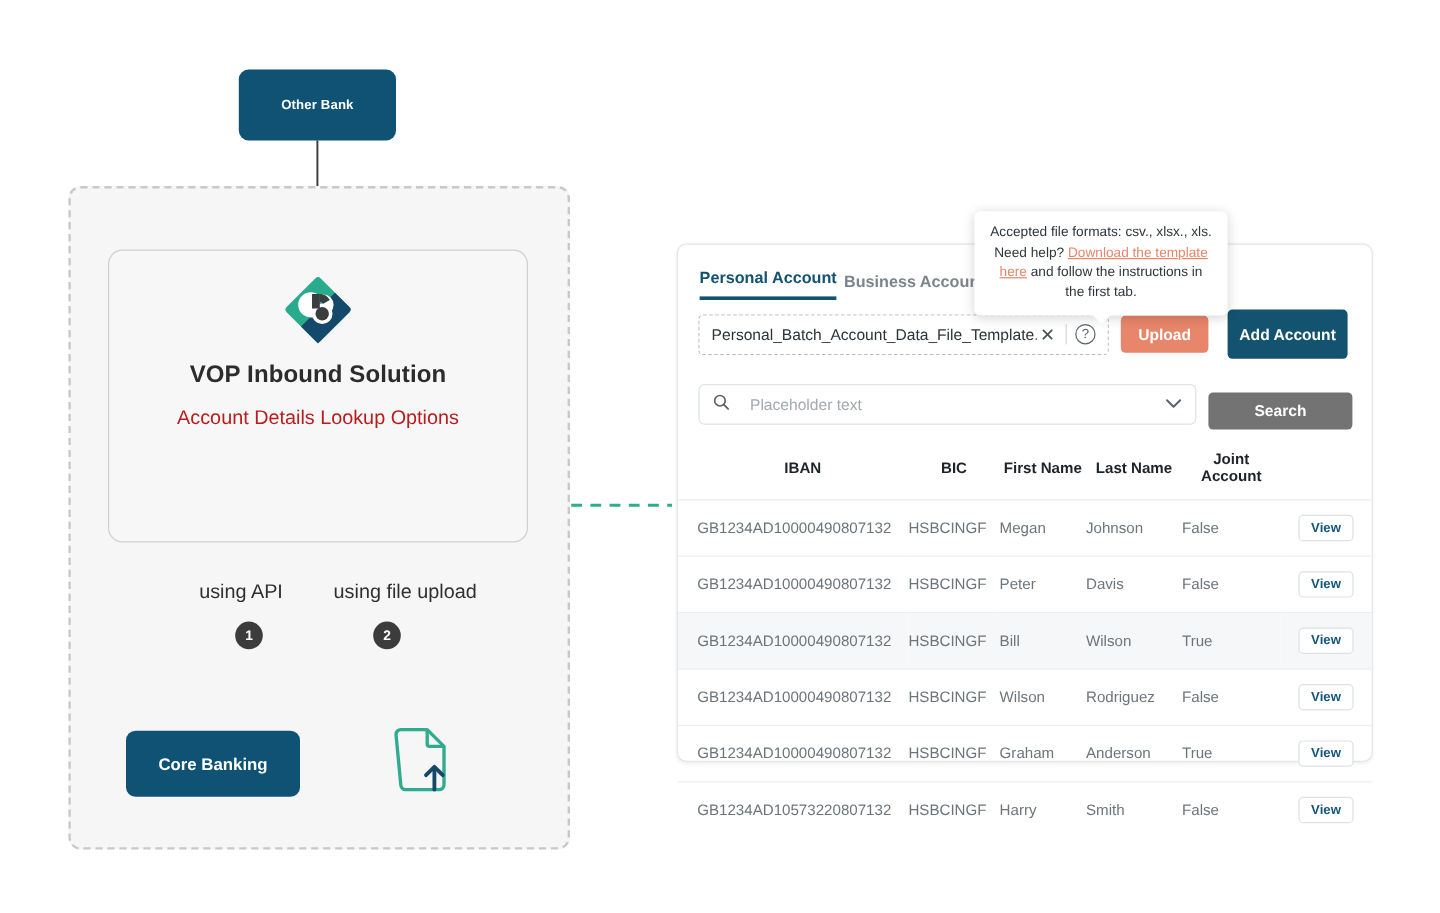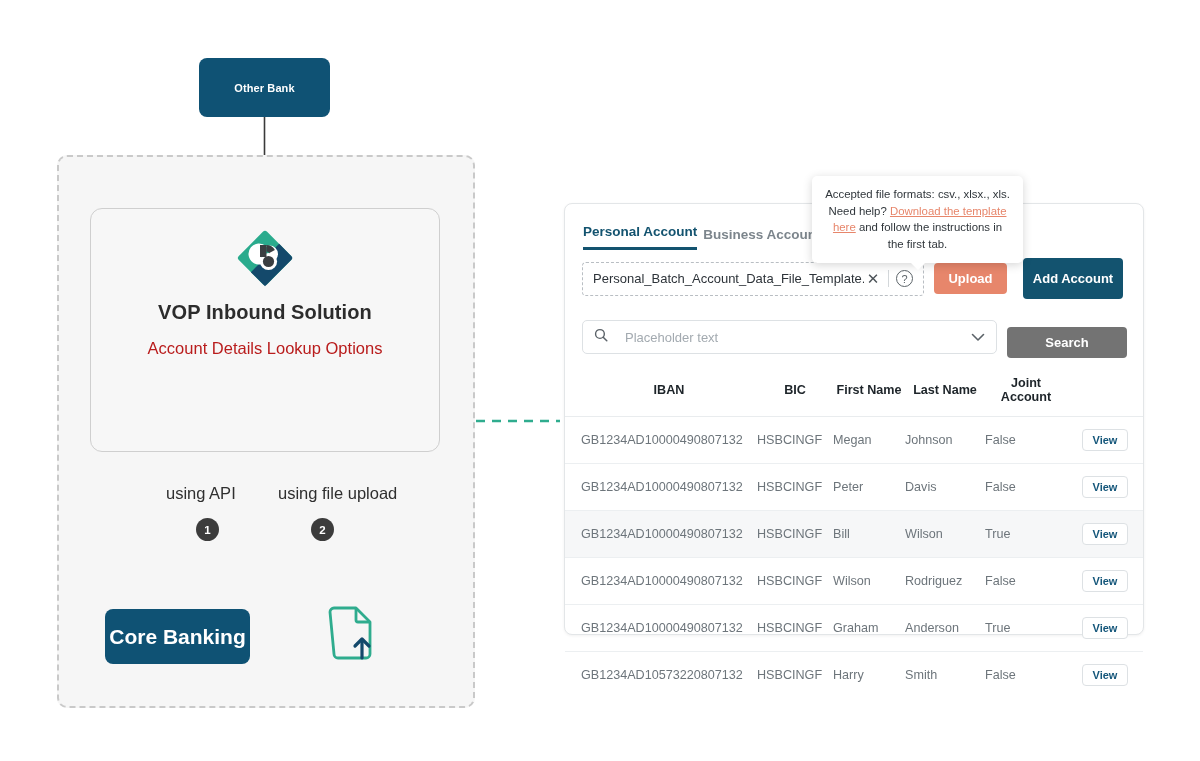--- a/index.html
+++ b/index.html
@@ -65,21 +65,21 @@
     display: flex; align-items: center; justify-content: center;
     z-index: 3;
   }
   .num1 { left: 196px; top: 518px; }
   .num2 { left: 311px; top: 518px; }
 
   .core-banking {
     position: absolute; left: 105px; top: 609px;
     width: 145px; height: 55px;
     background: #0f5274; border-radius: 8px;
-    color: #fff; font-size: 21px; font-weight: 700;
+    color: #fff; font-size: 14px; font-weight: 700;
     display: flex; align-items: center; justify-content: center;
   }
   .file-icon { position: absolute; left: 320px; top: 604px; width: 62px; height: 62px; }
 
   svg.diagram-lines { position: absolute; left: 0; top: 0; width: 560px; height: 761px; pointer-events: none; }
 
   
   .panel {
     position: absolute; left: 564px; top: 203px;
     width: 580px; height: 432px;

